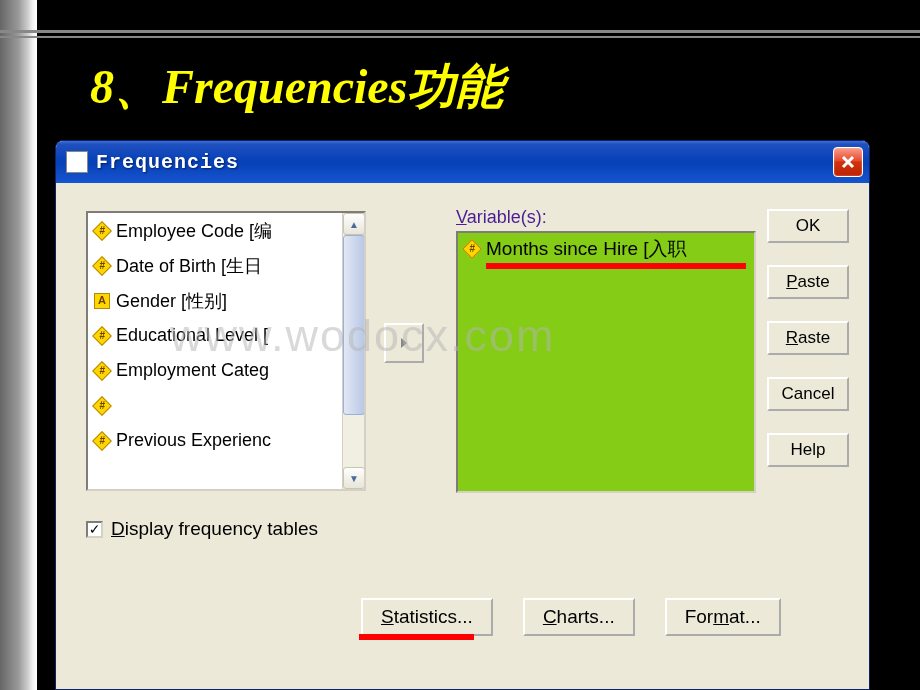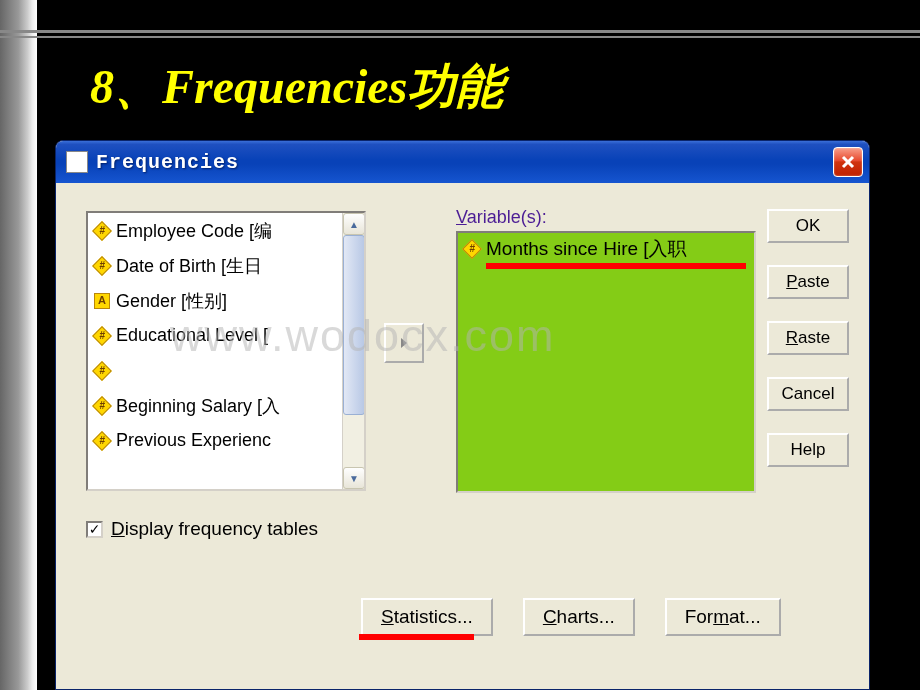--- a/index.html
+++ b/index.html
@@ -370,24 +370,24 @@
       <div class="list-item">
         <span class="var-icon string"></span>
         <span>Gender [性别]</span>
       </div>
       <div class="list-item">
         <span class="var-icon numeric"></span>
         <span>Educational Level [</span>
       </div>
       <div class="list-item">
         <span class="var-icon numeric"></span>
-      </div>
-      <div class="list-item">
-        <span class="var-icon numeric"></span>
-        <span>Beginning Salary [入</span>
+        <span>Employment Categ</span>
+      </div>
+      <div class="list-item">
+        <span class="var-icon numeric"></span>
       </div>
       <div class="list-item">
         <span class="var-icon numeric"></span>
         <span>Previous Experienc</span>
       </div>
       <div class="list-scroll">
         <div class="scroll-btn up">▲</div>
         <div class="scroll-thumb"></div>
         <div class="scroll-btn down">▼</div>
       </div>

